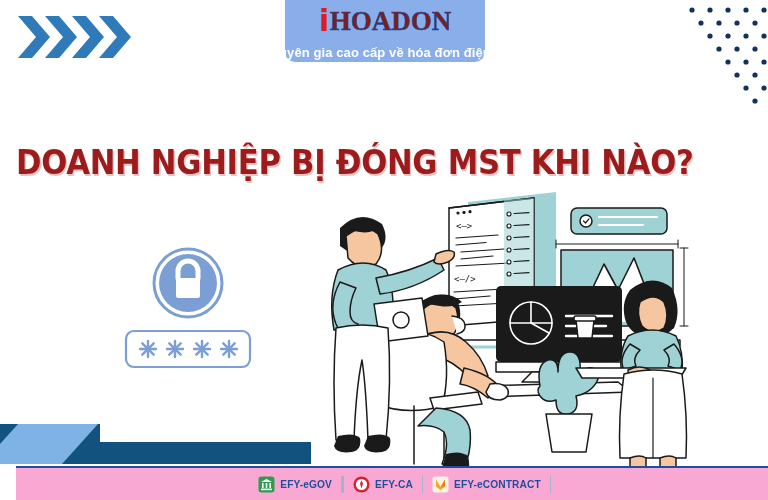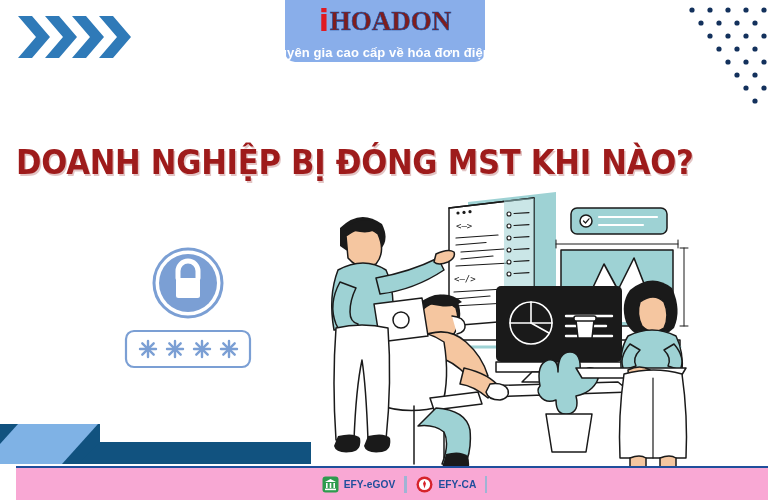--- a/index.html
+++ b/index.html
@@ -387,18 +387,28 @@
         <svg width="17" height="17" viewBox="0 0 17 17" aria-hidden="true">
           <circle cx="8.5" cy="8.5" r="8" fill="#d6232b"></circle>
           <circle cx="8.5" cy="8.5" r="5.6" fill="#ffffff"></circle>
           <path d="M8.5 4.4 L10 7.6 L8.5 12.4 L7 7.6 Z" fill="#d6232b"></path>
         </svg>
       </span>
       <span class="flabel">EFY-CA</span>
     </div>
     <div class="fsep"></div>
 
+    <div class="fitem">
+      <span class="ficon">
+        <svg width="17" height="17" viewBox="0 0 17 17" aria-hidden="true">
+          <rect x="0.5" y="0.5" width="16" height="16" rx="3" fill="#fdf3e2"></rect>
+          <path d="M4 3.5 L8.6 11 L13 3.5 L13 10.5 L8.6 14 L4 10.5 Z" fill="#f5a623"></path>
+          <path d="M8.6 11 L13 3.5 L13 10.5 Z" fill="#e8821f"></path>
+        </svg>
+      </span>
+      <span class="flabel">EFY-eCONTRACT</span>
+    </div>
     <div class="fsep"></div>
 
 
   </div>
 
 </div>
 
 </body></html>

